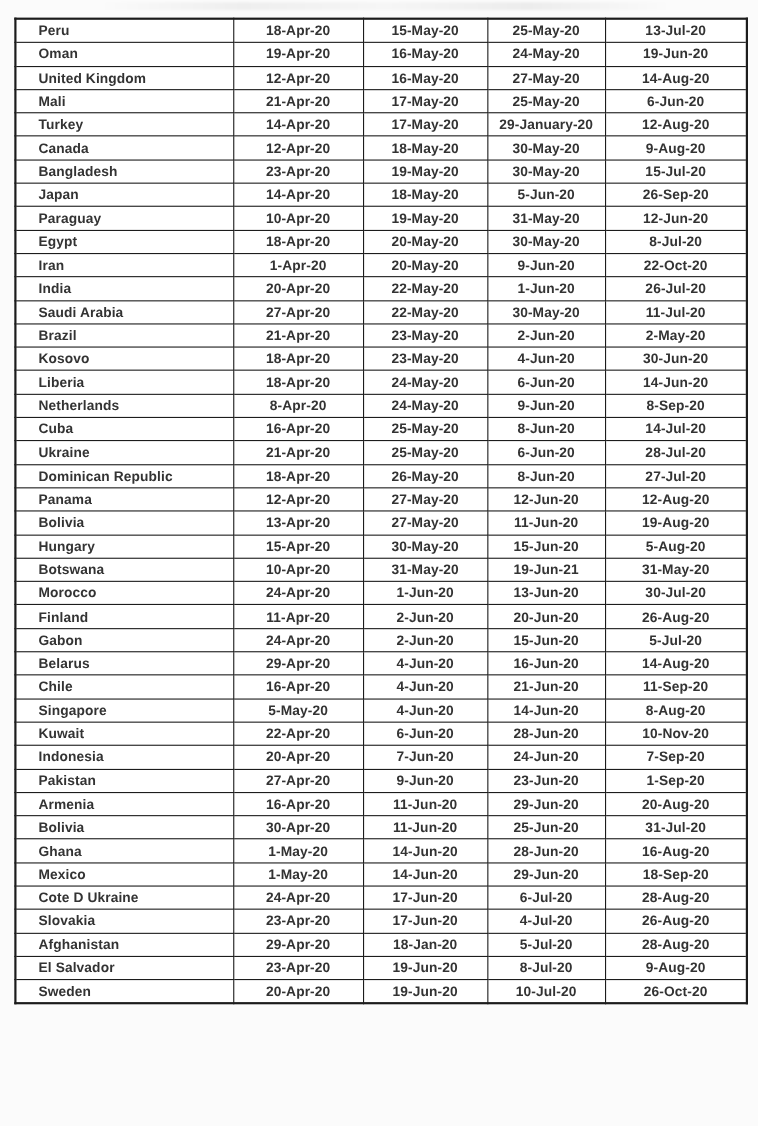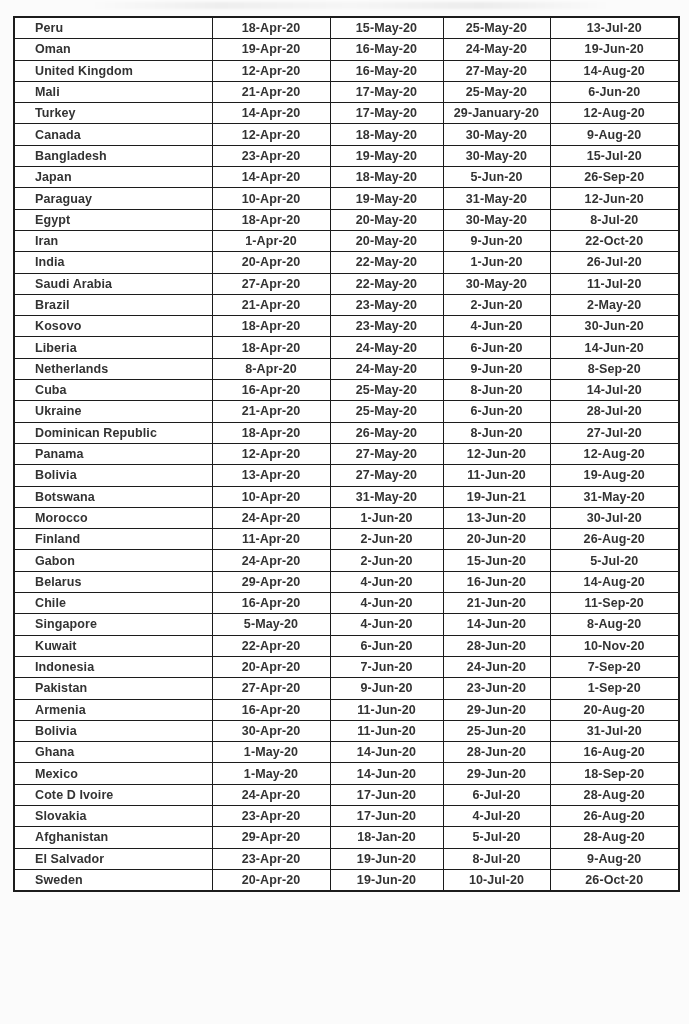--- a/index.html
+++ b/index.html
@@ -245,20 +245,27 @@
   <tr>
     <td class="country">Bolivia</td>
     <td class="date">13-Apr-20</td>
     <td class="date">27-May-20</td>
     <td class="date">11-Jun-20</td>
     <td class="date">19-Aug-20</td>
   </tr>
 
 
 
+  <tr>
+    <td class="country">Hungary</td>
+    <td class="date">15-Apr-20</td>
+    <td class="date">30-May-20</td>
+    <td class="date">15-Jun-20</td>
+    <td class="date">5-Aug-20</td>
+  </tr>
 
   <tr>
     <td class="country">Botswana</td>
     <td class="date">10-Apr-20</td>
     <td class="date">31-May-20</td>
     <td class="date">19-Jun-21</td>
     <td class="date">31-May-20</td>
   </tr>
 
   <tr>
@@ -359,21 +366,21 @@
 
   <tr>
     <td class="country">Mexico</td>
     <td class="date">1-May-20</td>
     <td class="date">14-Jun-20</td>
     <td class="date">29-Jun-20</td>
     <td class="date">18-Sep-20</td>
   </tr>
 
   <tr>
-    <td class="country">Cote D Ivoire</td>
+    <td class="country">Cote D Ukraine</td>
     <td class="date">24-Apr-20</td>
     <td class="date">17-Jun-20</td>
     <td class="date">6-Jul-20</td>
     <td class="date">28-Aug-20</td>
   </tr>
 
   <tr>
     <td class="country">Slovakia</td>
     <td class="date">23-Apr-20</td>
     <td class="date">17-Jun-20</td>

